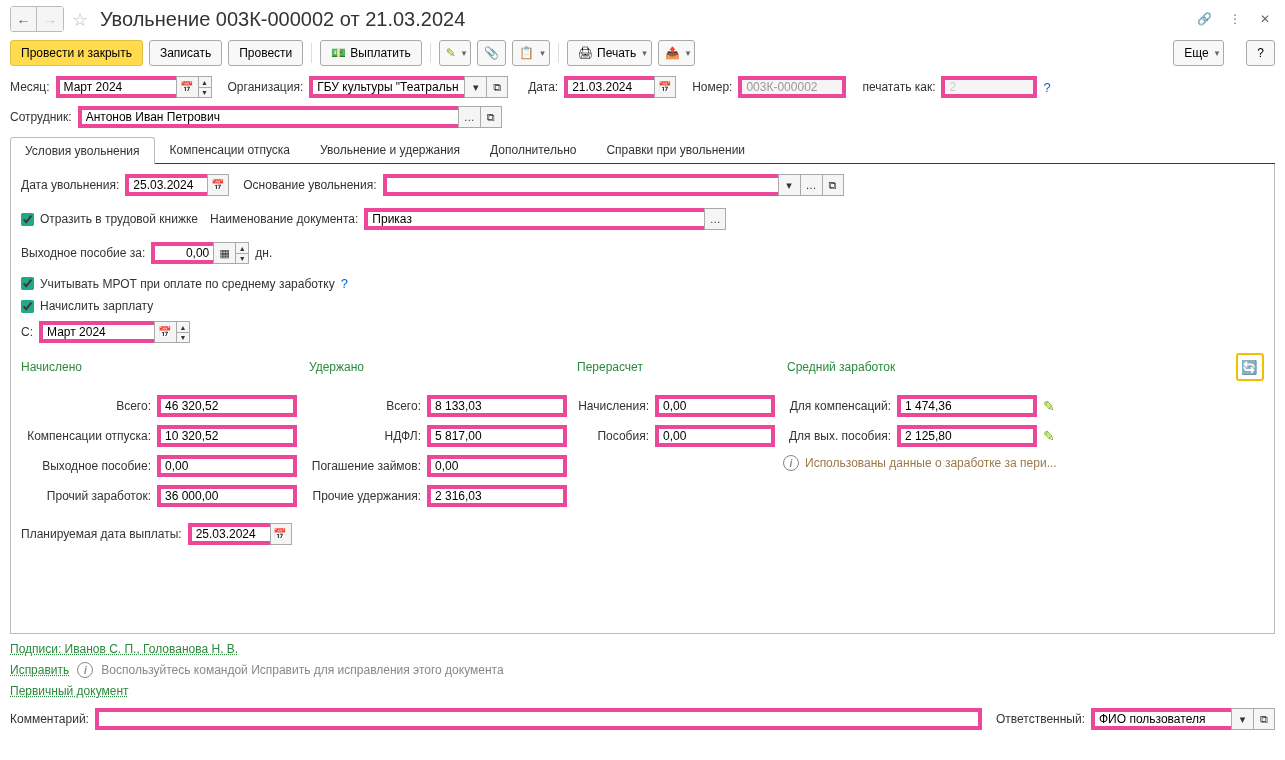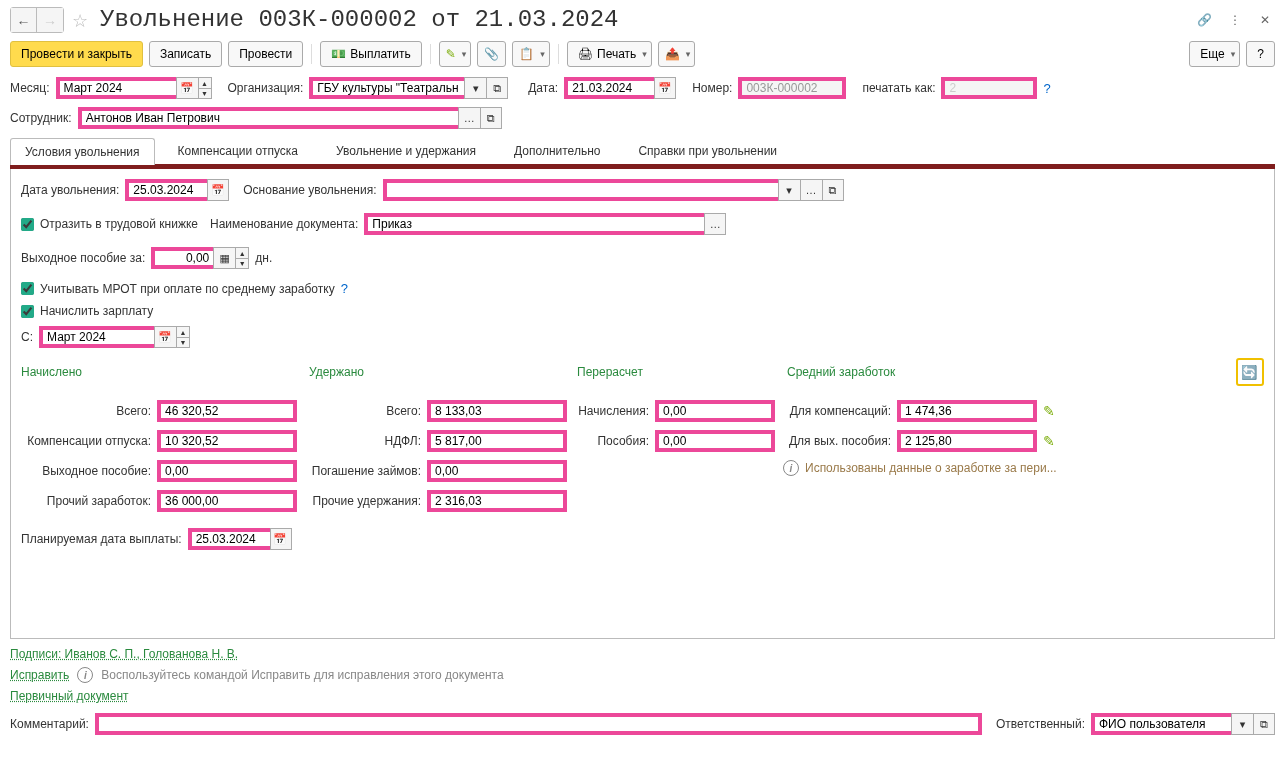--- a/index.html
+++ b/index.html
@@ -3,41 +3,41 @@
 <meta charset="utf-8">
 <style>
 * { box-sizing: border-box; margin: 0; padding: 0; }
 body { font-family: Arial, sans-serif; font-size: 12px; background: #fff; color: #333; }
 .window { padding: 6px 10px; }
 .titlebar { display: flex; align-items: center; gap: 8px; margin-bottom: 8px; }
 .nav-btns { display: flex; border: 1px solid #bbb; border-radius: 3px; }
 .nav-btn { width: 26px; height: 24px; display: flex; align-items: center; justify-content: center; border: none; background: #f5f5f5; cursor: pointer; font-size: 14px; color: #555; }
 .nav-btn:first-child { border-right: 1px solid #bbb; }
 .star-icon { width: 20px; height: 20px; color: #bbb; font-size: 18px; }
-.title { font-size: 24px; font-weight: normal; font-family: Liberation Mono, monospace; }
+.title { font-size: 20px; font-weight: normal; }
 .title-actions { margin-left: auto; display: flex; gap: 10px; align-items: center; }
 .icon-btn { width: 20px; height: 20px; display: flex; align-items: center; justify-content: center; cursor: pointer; color: #666; }
 .toolbar { display: flex; gap: 6px; align-items: center; margin-bottom: 10px; }
 .btn { padding: 4px 10px; border: 1px solid #aaa; background: #f8f8f8; border-radius: 3px; cursor: pointer; font-size: 12px; height: 26px; display: inline-flex; align-items: center; gap: 4px; }
 .btn-yellow { background: #ffdb4d; border-color: #e0c040; color: #000; }
 .btn-small { padding: 2px 6px; }
 .btn-dd { padding-right: 4px; }
 .dd-arrow { font-size: 9px; color: #666; margin-left: 2px; }
-.toolbar-right { margin-left: auto; display: flex; gap: 6px; }
+.toolbar-right { margin-left: auto; display: flex; gap: 22px; }
 .form-row { display: flex; align-items: center; gap: 6px; margin-bottom: 8px; flex-wrap: wrap; }
 .label { white-space: nowrap; }
 .input { border: 4px solid #ec4899; padding: 2px 4px; height: 22px; font-size: 12px; }
 .input-group { display: flex; }
 .input-group .input { border-right: none; }
 .input-group .ig-btn { width: 22px; height: 22px; border: 1px solid #aaa; background: #f5f5f5; display: flex; align-items: center; justify-content: center; cursor: pointer; font-size: 11px; }
 .input-group .ig-btn:not(:last-child) { border-right: none; }
 .spinner { display: flex; flex-direction: column; }
 .spinner .sp { width: 14px; height: 11px; border: 1px solid #aaa; background: #f5f5f5; font-size: 7px; display: flex; align-items: center; justify-content: center; cursor: pointer; }
 .spinner .sp:first-child { border-bottom: none; }
-.tabs { display: flex; border-bottom: 5px solid #7f1d1d; margin-bottom: 12px; gap: 8px; }
+.tabs { display: flex; border-bottom: 1px solid #7f1d1d; margin-bottom: 12px; }
 .tab { padding: 6px 14px; border: 1px solid transparent; border-bottom: none; cursor: pointer; }
 .tab.active { border-color: #bbb; background: #fff; position: relative; top: 1px; border-radius: 3px 3px 0 0; }
 .tab-content { padding: 4px 0; border: 1px solid #bbb; border-top: none; padding: 10px; margin-top: -12px; margin-bottom: 8px; }
 .checkbox-row { display: flex; align-items: center; gap: 6px; margin-bottom: 8px; }
 .checkbox-row input[type=checkbox] { accent-color: #2a8; }
 .section-header { color: #2a8a3e; font-weight: normal; }
 .calc-row { display: flex; align-items: center; margin-bottom: 8px; gap: 6px; }
 .calc-label { text-align: right; white-space: nowrap; }
 .calc-value { width: 140px; padding-right: 6px; }
 .refresh-btn { width: 28px; height: 28px; border: 2px solid #f0c000; background: #fff; border-radius: 3px; display: flex; align-items: center; justify-content: center; cursor: pointer; }

